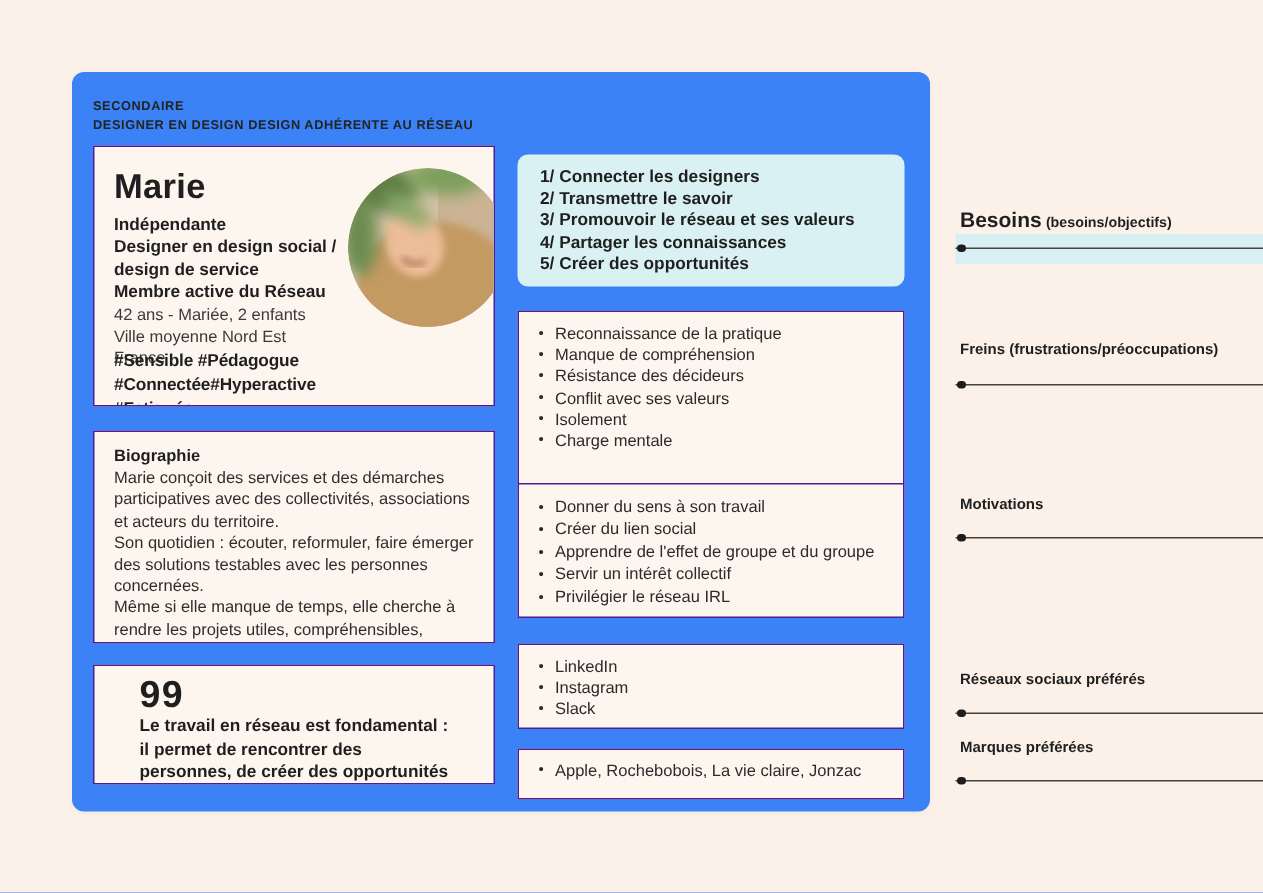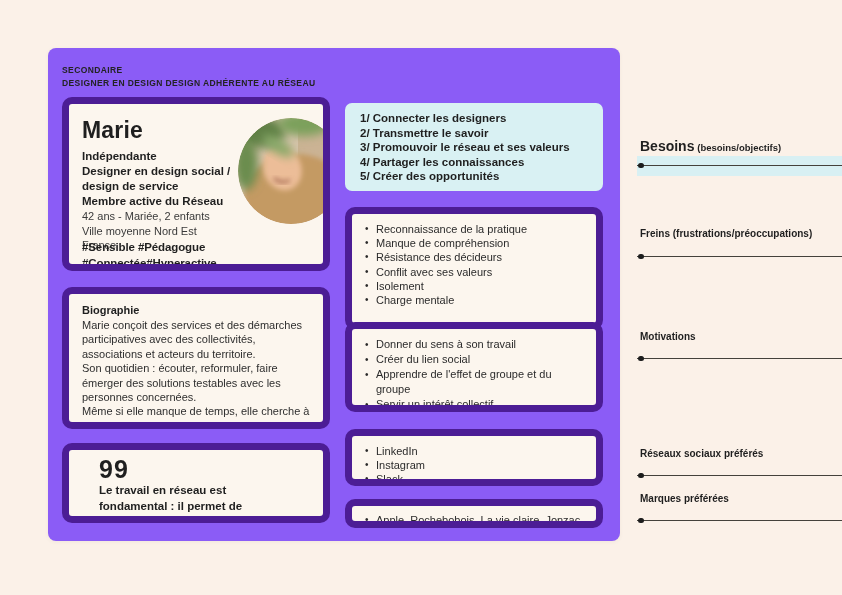--- a/index.html
+++ b/index.html
@@ -5,29 +5,29 @@
   html,body{margin:0;padding:0;}
   body{
     width:842px;height:595px;position:relative;overflow:hidden;
     background:#fbf1e8;
     font-family:"Liberation Sans","DejaVu Sans",sans-serif;
     color:#1f1f1f;
     -webkit-font-smoothing:antialiased;
   }
   .card{
     position:absolute;left:48px;top:48px;width:572px;height:493px;
-    background:#8b5cf6;border-radius:8px;
+    background:#3b82f6;border-radius:8px;
     box-shadow:0 1px 4px rgba(90,70,50,.06);
   }
   .kicker{
     position:absolute;left:14px;top:16px;
     font-size:8.5px;font-weight:700;letter-spacing:.4px;line-height:13px;color:#232323;
   }
   .box{
-    position:absolute;background:#fcf6ee;border:7px solid #4c1d95;border-radius:10px;
+    position:absolute;background:#fcf6ee;border:1px solid #4c1d95;border-radius:0;
     box-sizing:border-box;overflow:hidden;
   }
   .profile-box{left:14px;top:49px;width:268px;height:174px;padding:11px 13px;}
   .name{font-size:23px;font-weight:700;line-height:26px;margin:2px 0 6px 0;letter-spacing:.2px;}
   .p-bold{font-size:11.5px;font-weight:700;line-height:15px;max-width:152px;}
   .p-reg{font-size:11px;font-weight:400;line-height:14.5px;color:#3a3a3a;max-width:152px;}
   .hashtags{position:absolute;left:13px;top:135px;width:244px;font-size:11.5px;font-weight:700;line-height:16px;letter-spacing:-.1px;}
   .photo{
     position:absolute;left:169px;top:14px;width:106px;height:106px;border-radius:50%;overflow:hidden;
   }
@@ -39,21 +39,21 @@
   .quote-text{font-size:11.5px;font-weight:700;line-height:15.5px;margin-top:1px;}
   .obj-box{
     position:absolute;left:297px;top:55px;width:258px;height:88px;
     background:#d9f1f3;border-radius:7px;box-sizing:border-box;padding:8px 15px;
   }
   .obj-item{font-size:11.5px;font-weight:700;line-height:14.5px;}
   .list-box{left:297px;width:258px;padding:8px 10px;}
   .frus-box{top:159px;height:123px;}
   .mot-box{top:274px;height:90px;}
   .net-box{top:381px;height:57px;}
-  .brand-box{top:451px;height:17px;padding-top:7px;}
+  .brand-box{top:451px;height:34px;padding-top:7px;}
   ul.plain{list-style:none;margin:0;padding:0;}
   ul.plain li{
     font-size:11px;line-height:14px;color:#2b2b2b;padding-left:14px;position:relative;margin-bottom:0;
   }
   .frus-box ul.plain li{line-height:14.2px;}
   .mot-box ul.plain li{line-height:15px;}
   .net-box ul.plain li{line-height:14px;}
   ul.plain li::before{
     content:"•";position:absolute;left:3px;top:0;font-size:10px;color:#2b2b2b;
   }

